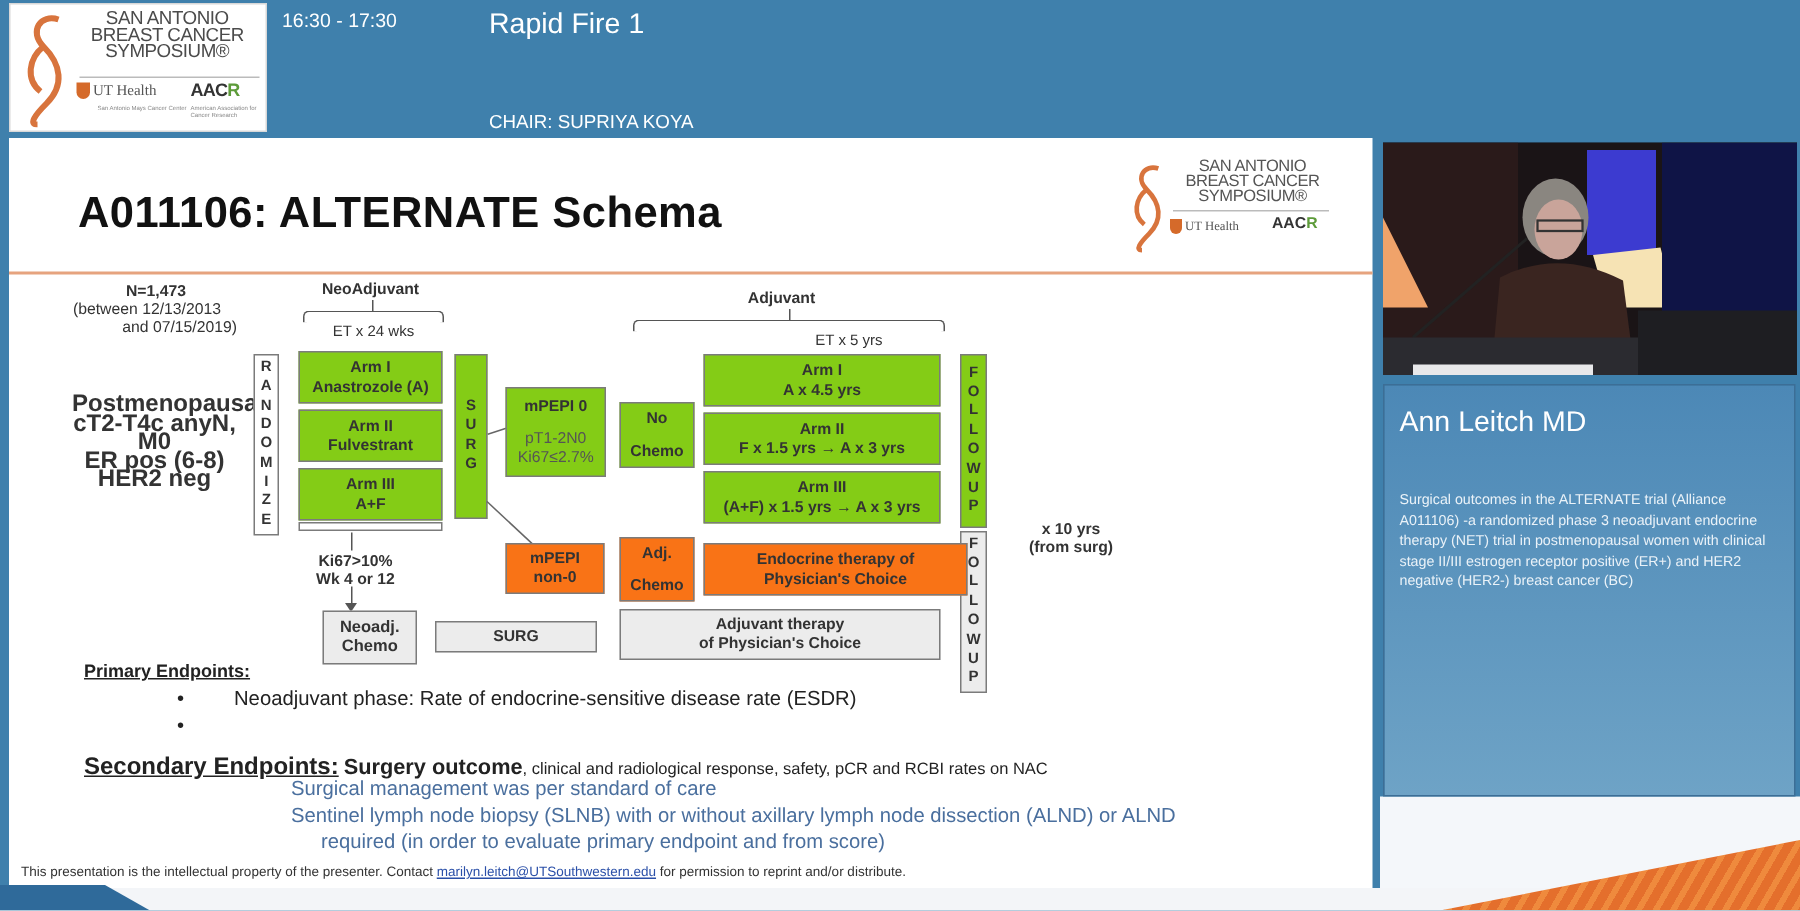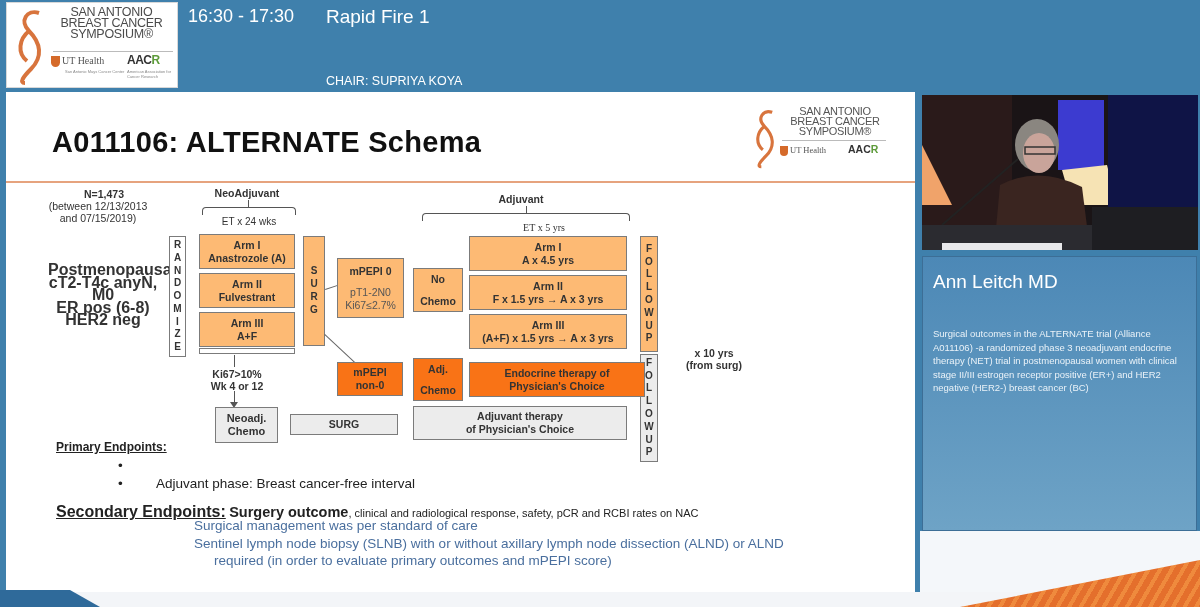--- a/index.html
+++ b/index.html
@@ -10,39 +10,39 @@
   .logo-8 { position: absolute; left: 6px; top: 4px; width: 36px; height: 78px; }
   .logo-title { position: absolute; left: 42px; top: 4px; width: 125px; text-align: center; color: #4b4b4b; font-size: 12.5px; line-height: 11px; letter-spacing: -0.3px; }
   .logo-sep { position: absolute; left: 46px; top: 48px; width: 120px; height: 1px; background: #bbb; }
   .logo-ut { position: absolute; left: 44px; top: 52px; font-family: "Liberation Serif", serif; color: #555; font-size: 10px; }
   .logo-ut .shield { display: inline-block; width: 9px; height: 11px; background: #d56a2a; border-radius: 0 0 5px 5px; vertical-align: middle; margin-right: 2px; }
   .logo-ut-sub { position: absolute; left: 58px; top: 66px; font-size: 4px; color: #888; line-height: 5px; }
   .logo-aacr { position: absolute; left: 120px; top: 50px; font-weight: bold; font-size: 12px; color: #333; letter-spacing: -0.5px; }
   .logo-aacr .r { color: #5d9b3a; }
   .logo-aacr-sub { position: absolute; left: 120px; top: 66px; font-size: 4px; color: #888; line-height: 5px; }
 
-  .session-time { position: absolute; left: 188px; top: 6px; color: #fff; font-size: 18px; text-align: right; }
+  .session-time { position: absolute; left: 188px; top: 6px; color: #fff; font-size: 13px; text-align: right; }
   .session-name { position: absolute; left: 326px; top: 6px; color: #fff; font-size: 19px; }
   .chair { position: absolute; left: 326px; top: 74px; color: #fff; font-size: 12.5px; }
 
   
   .slide { position: absolute; left: 6px; top: 92px; width: 909px; height: 500px; background: #fff; }
   .slide-title { position: absolute; left: 46px; top: 34px; font-size: 29px; font-weight: bold; color: #111; letter-spacing: 0.3px; }
   .slide-logo { position: absolute; left: 744px; top: 10px; width: 140px; height: 78px; }
   .slide-logo .t { position: absolute; left: 30px; top: 4px; width: 110px; text-align: center; color: #555; font-size: 11px; line-height: 10px; letter-spacing: -0.3px; }
   .slide-logo .sep { position: absolute; left: 32px; top: 38px; width: 104px; height: 1px; background: #bbb; }
   .slide-logo .ut { position: absolute; left: 30px; top: 43px; font-family: "Liberation Serif", serif; font-size: 8.5px; color: #555; }
   .slide-logo .ut .shield { display: inline-block; width: 8px; height: 10px; background: #d56a2a; border-radius: 0 0 4px 4px; vertical-align: middle; margin-right: 2px; }
   .slide-logo .aacr { position: absolute; left: 98px; top: 41px; font-weight: bold; font-size: 10.5px; color: #333; }
   .slide-logo .aacr .r { color: #5d9b3a; }
   .orange-rule { position: absolute; left: 0; top: 89px; width: 909px; height: 2px; background: #e6a37e; }
 
   .txt { position: absolute; color: #333; font-weight: bold; font-size: 10.5px; text-align: center; line-height: 12px; }
   .box { position: absolute; border: 1.5px solid #7b7b7b; display: flex; flex-direction: column; align-items: center; justify-content: center; text-align: center; font-weight: bold; color: #333; font-size: 10.5px; line-height: 13px; }
-  .blue { background: #fdba74; }
+  .blue { background: #84cc16; }
   .purple { background: #f97316; align-items: center; }
   .gray { background: #ececec; }
   .white { background: #fff; }
   .vert { font-size: 10px; line-height: 12.8px; }
   .normal { font-weight: normal; }
 
   .bracket { position: absolute; border: 1px solid #555; border-bottom: none; height: 8px; border-radius: 4px 4px 0 0; }
   .bracket-tick { position: absolute; width: 1px; background: #555; }
   .line { position: absolute; background: #666; transform-origin: 0 0; height: 1px; }
   .ep-head { position: absolute; left: 50px; top: 348px; font-weight: bold; font-size: 12px; text-decoration: underline; color: #222; }
@@ -106,21 +106,21 @@
     </div>
     <div class="sep"></div>
     <div class="ut"><span class="shield"></span><span>UT Health</span></div>
     <div class="aacr">AAC<span class="r">R</span></div>
   </div>
 
   <div class="orange-rule"></div>
 
   <div class="txt" style="left:48px;top:96px;width:100px;">N=1,473</div>
   <div class="txt normal" style="left:32px;top:108px;width:120px;font-weight:normal;">(between 12/13/2013</div>
-  <div class="txt" style="left:32px;top:120px;width:120px;font-weight:normal;">and 07/15/2019)</div>
+  <div class="txt" style="left:32px;top:120px;width:120px;font-weight:normal;text-align:right;">and 07/15/2019)</div>
 
   <div class="txt" style="left:42px;top:172px;width:110px;font-size:16px;line-height:12.5px;">
     <div>Postmenopausal</div>
     <div>cT2-T4c anyN, M0</div>
     <div>ER pos (6-8)</div>
     <div>HER2 neg</div>
   </div>
 
   <div class="txt" style="left:196px;top:95px;width:90px;">NeoAdjuvant</div>
   <div class="bracket" style="left:196px;top:115px;width:94px;"></div>
@@ -179,21 +179,21 @@
 
   <div class="box blue" style="left:407px;top:176px;width:50px;height:44px;">
     <div>No</div>
     <div style="height:9px"></div>
     <div>Chemo</div>
   </div>
 
   <div class="txt" style="left:480px;top:101px;width:70px;">Adjuvant</div>
   <div class="bracket" style="left:416px;top:121px;width:208px;"></div>
   <div class="bracket-tick" style="left:520px;top:114px;height:8px;"></div>
-  <div class="txt normal" style="left:468px;top:130px;width:140px;font-weight:normal;font-size:10px;font-family:Liberation Serif, serif;">ET x 5 yrs</div>
+  <div class="txt normal" style="left:490px;top:130px;width:140px;font-weight:normal;font-size:10px;">ET x 5 yrs</div>
 
   <div class="box blue" style="left:463px;top:144px;width:158px;height:35px;">
     <div>Arm I</div>
       <div>A x 4.5 yrs</div>
   </div>
   <div class="box blue" style="left:463px;top:183px;width:158px;height:35px;">
     <div>Arm II</div>
       <div>F x 1.5 yrs  → A x 3 yrs</div>
   </div>
   <div class="box blue" style="left:463px;top:222px;width:158px;height:35px;">
@@ -260,32 +260,35 @@
 
   <div class="box gray" style="left:284px;top:322px;width:108px;height:21px;">SURG</div>
 
   <div class="box gray" style="left:407px;top:314px;width:214px;height:34px;">
     <div>Adjuvant therapy</div>
       <div>of Physician's Choice</div>
   </div>
 
   <div class="ep-head">Primary Endpoints:</div>
   <div class="ep-bullet" style="top:366px;">•</div>
+  <div class="ep-item" style="top:366px;">Neoadjuvant phase: Rate of endocrine-sensitive disease rate (ESDR)</div>
   <div class="ep-bullet" style="top:384px;">•</div>
-  <div class="ep-item" style="top:384px;">Adjuvant phase: Breast cancer-free interval</div>
 
   <div class="sec-head">
     <b style="text-decoration:underline">Secondary Endpoints:</b>
     <span class="big">Surgery outcome</span><span class="rest">, clinical and radiological response, safety, pCR and RCBI rates on NAC</span>
   </div>
 
   <div class="blue-line" style="left:188px;top:426px;">Surgical management was per standard of care</div>
   <div class="blue-line" style="left:188px;top:444px;">Sentinel lymph node biopsy (SLNB) with or without axillary lymph node dissection (ALND) or ALND</div>
-  <div class="blue-line" style="left:208px;top:461px;">required (in order to evaluate primary outcomes and mPEPI score)</div>
-
+  <div class="blue-line" style="left:208px;top:461px;">required (in order to evaluate primary endpoint and from score)</div>
+
+  <div class="footer">
+    <span>This presentation is the intellectual property of the presenter. Contact </span><a>marilyn.leitch@UTSouthwestern.edu</a><span> for permission to reprint and/or distribute.</span>
+  </div>
 </div>
 
 <div class="bottom-strip"></div>
 <div class="bottom-blue"></div>
 <div class="page-bg-right"></div>
 <div class="bottom-orange"></div>
 
 <div class="video">
   <svg width="276" height="155" viewBox="0 0 276 155">
     <rect width="276" height="155" fill="#1a1416"></rect>

